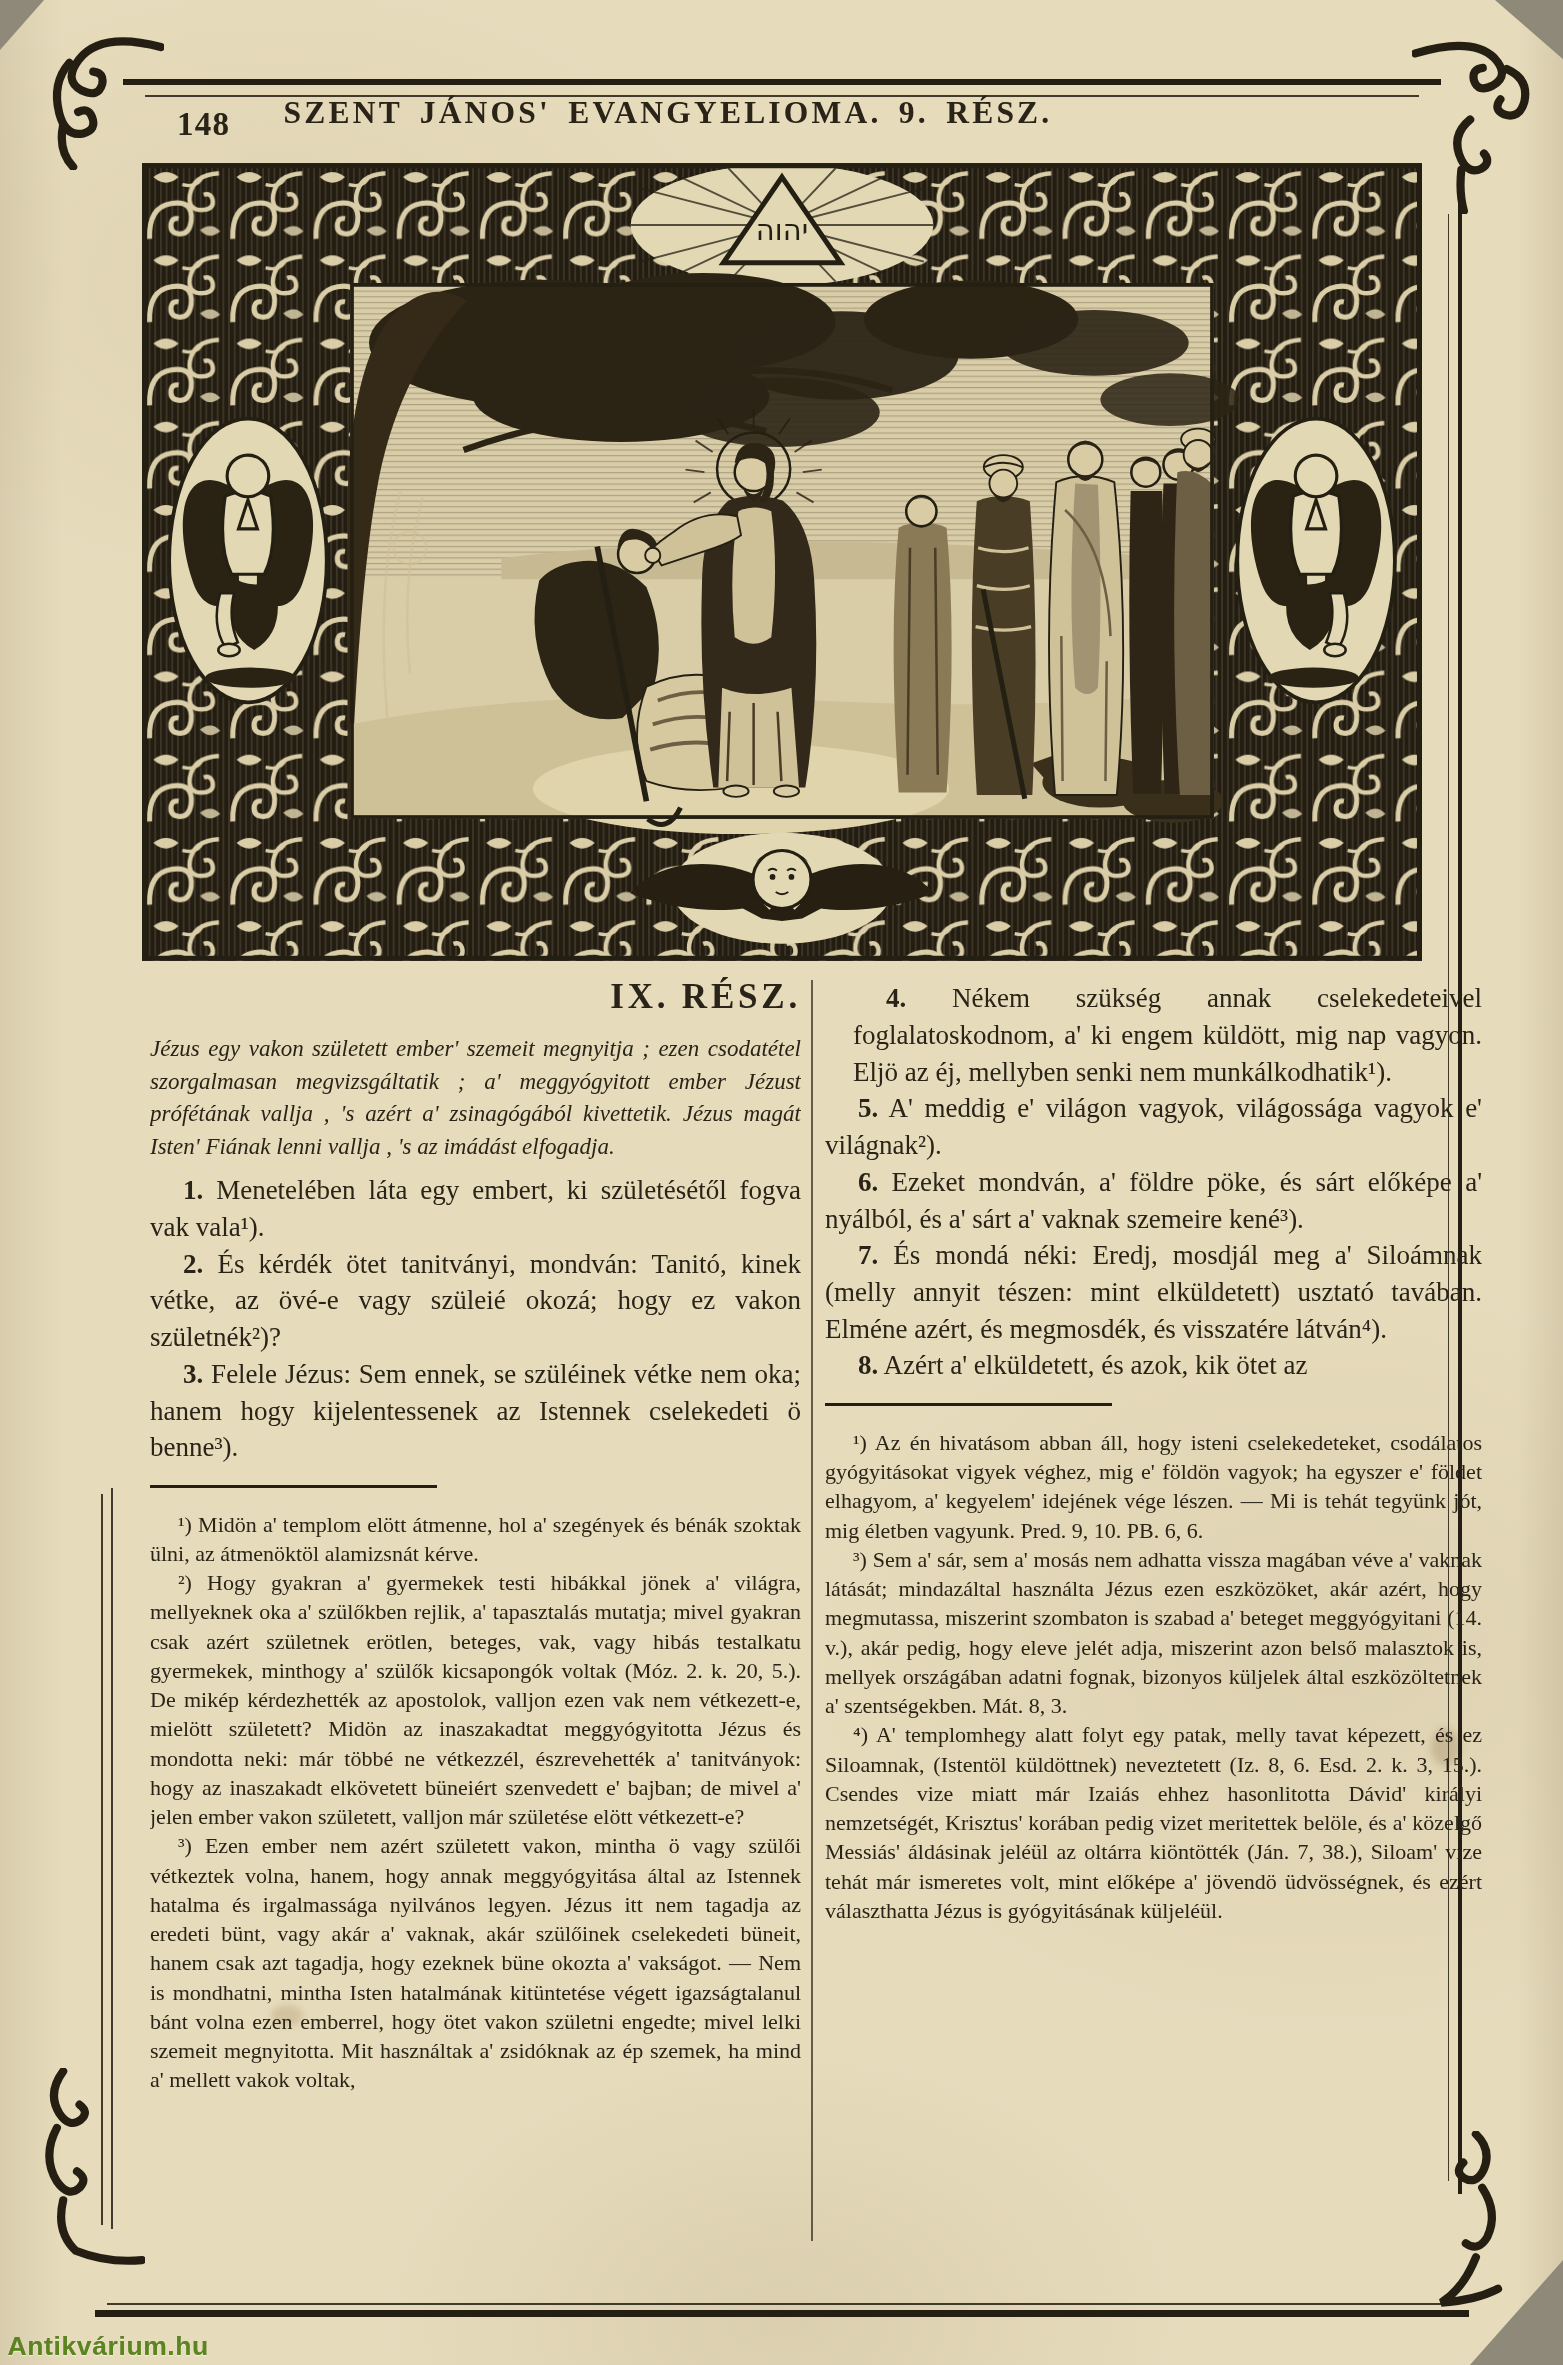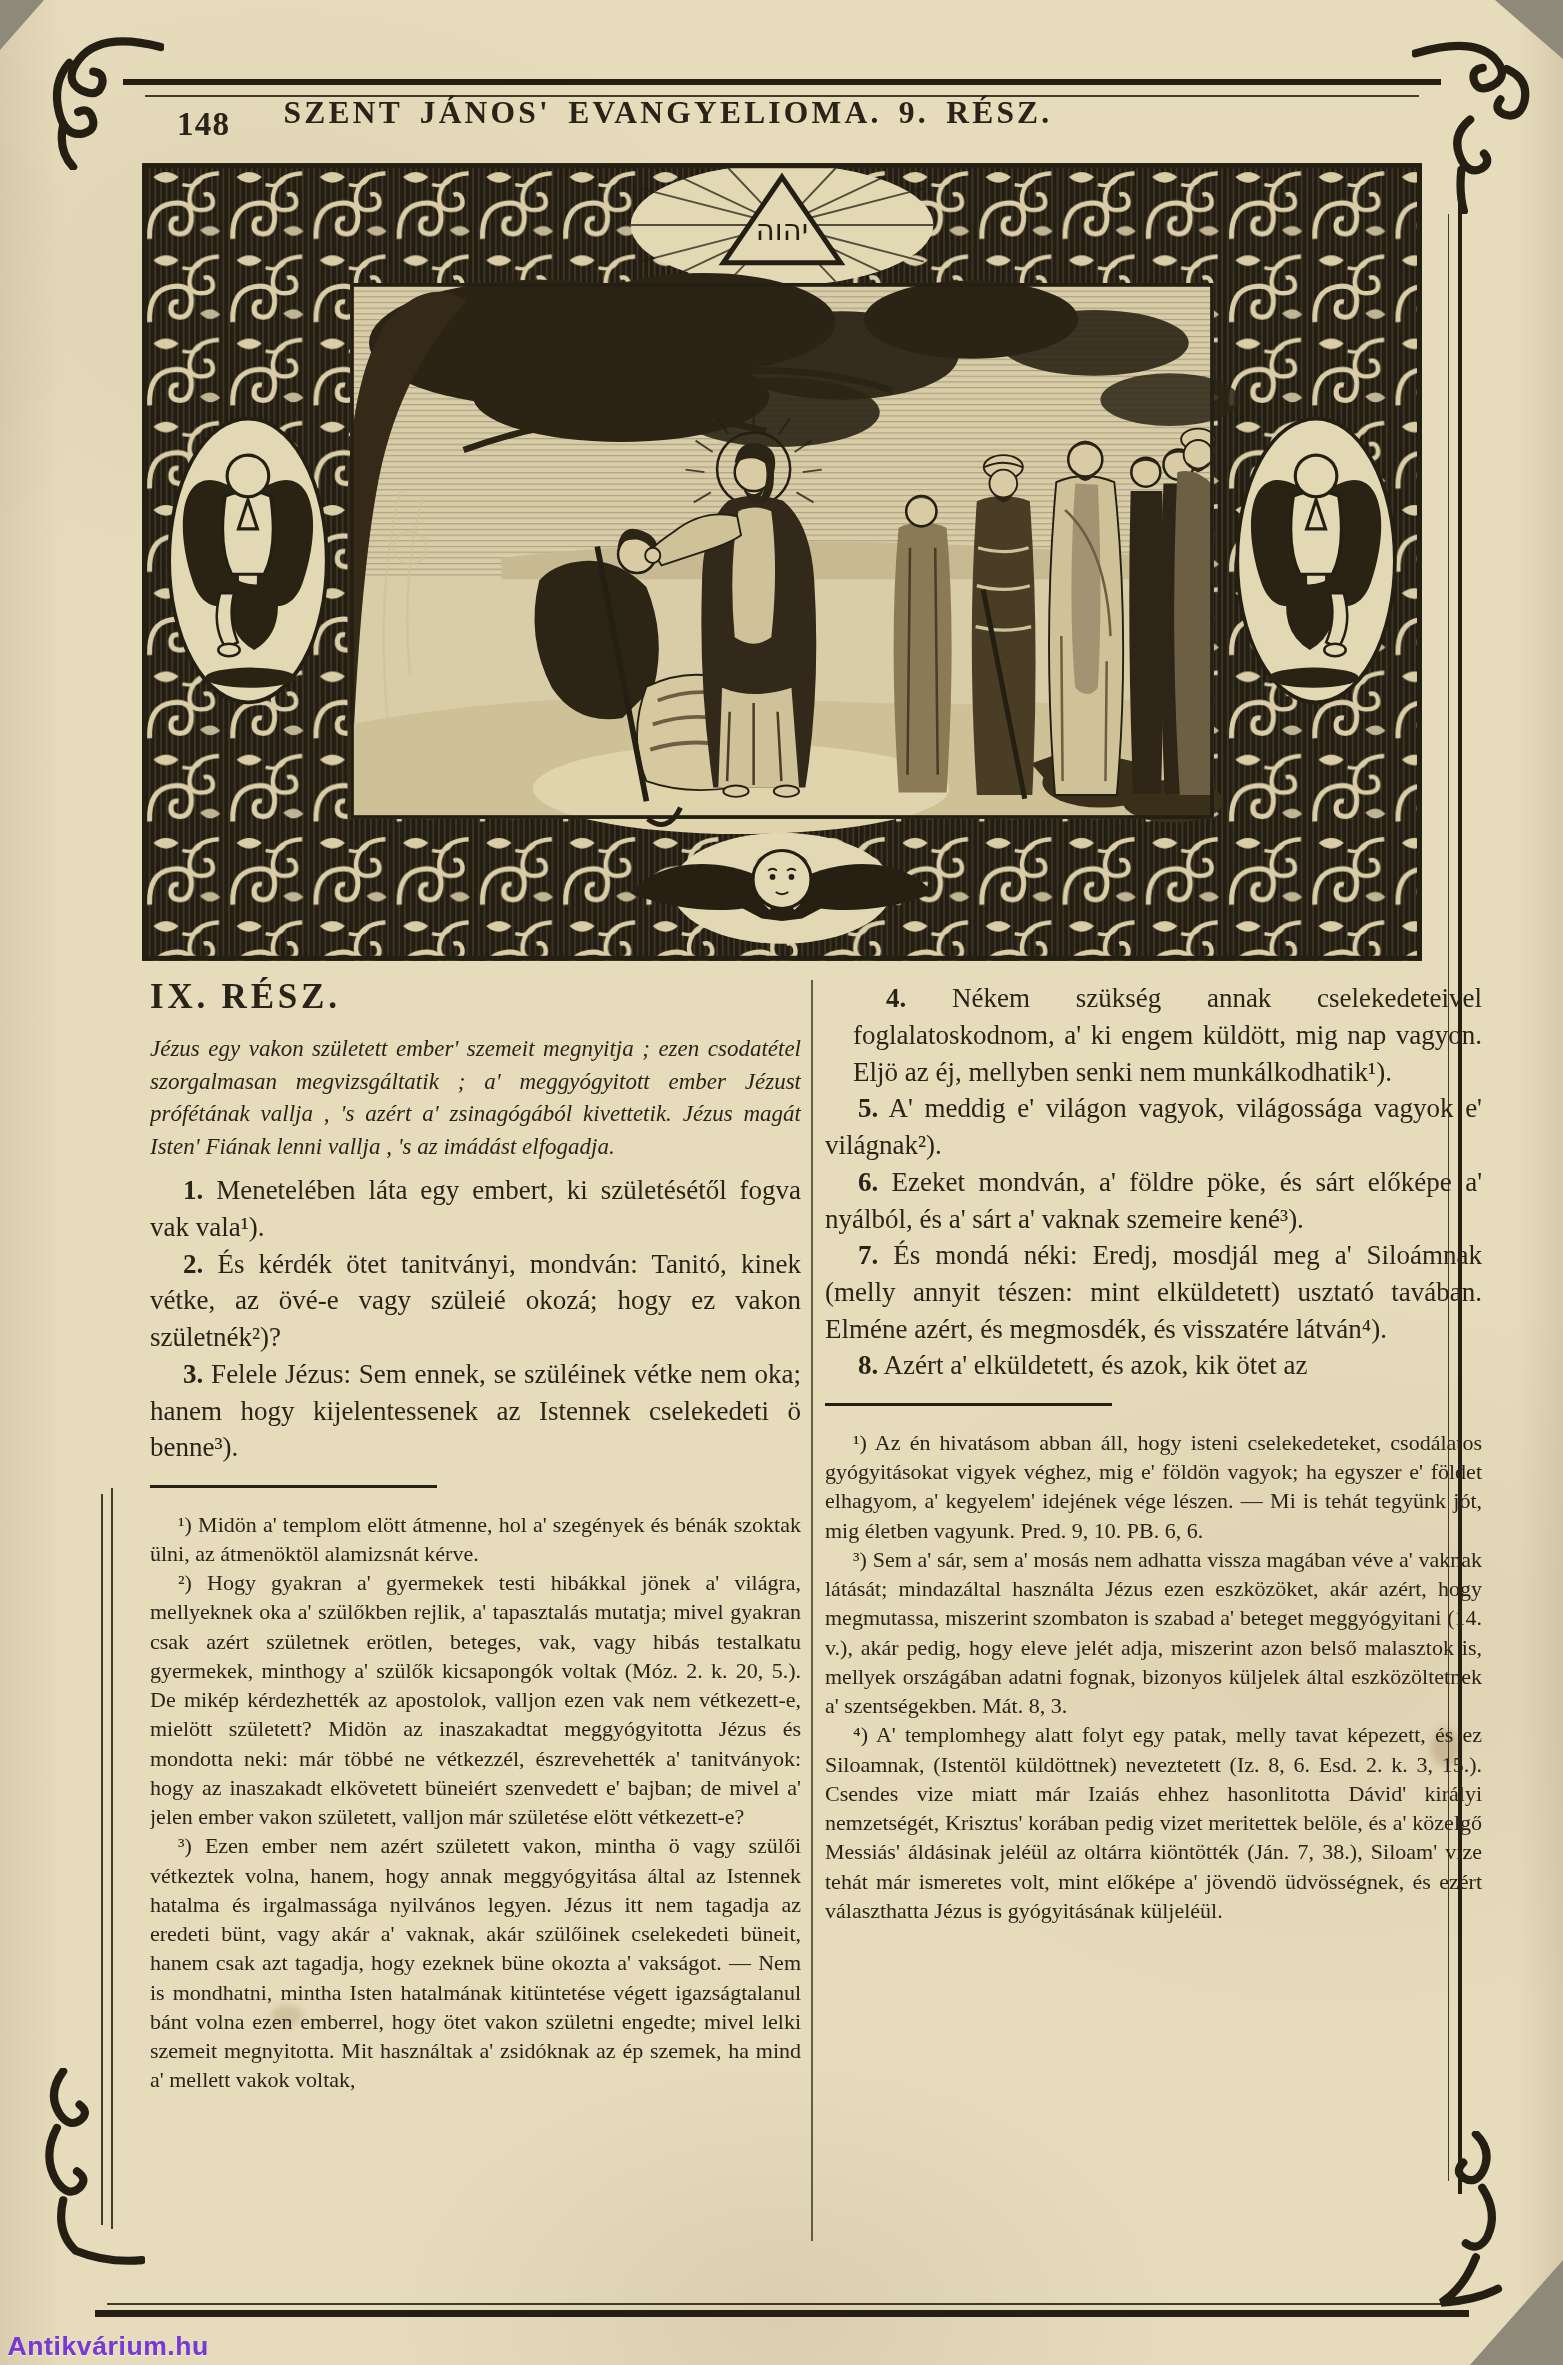--- a/index.html
+++ b/index.html
@@ -31,32 +31,32 @@
     position:absolute;left:0;top:95px;width:1336px;text-align:center;
     font-size:31.5px;font-weight:bold;letter-spacing:3.2px;word-spacing:6.3px;
   }
   
   .illustration{position:absolute;left:142px;top:163px;width:1280px;height:798px;}
   
   .col{position:absolute;top:974px;height:1330px;overflow:hidden;text-align:justify;}
   .col.left{left:150px;width:651px;}
   .col.right{left:825px;width:657px;}
   .col-divider{position:absolute;left:811px;top:980px;width:1.9px;height:1261px;background:#453c2b;opacity:.8;}
-  .section-heading{text-align:left;font-size:35px;font-weight:bold;letter-spacing:3.8px;margin:2.5px 0 16.4px 0;}
+  .section-heading{text-align:right;font-size:35px;font-weight:bold;letter-spacing:3.8px;margin:2.5px 0 16.4px 0;}
   .summary{font-style:italic;font-size:23px;line-height:1.42;margin:0 0 8.8px 0;}
   .verse{font-size:27px;line-height:1.36;margin:0;text-indent:33px;}
   .vnum{font-weight:bold;}
   .fn-sep{width:287px;height:3.2px;background:#251f13;margin:19px 0 21.4px 0;}
   .fnote{font-size:22px;line-height:1.33;margin:0;text-indent:28px;}
   .fnote.lead{text-indent:0;}
   
   .watermark{
     position:absolute;left:7.6px;bottom:3.8px;
     font-family:"Liberation Sans","DejaVu Sans",sans-serif;
-    font-size:26.5px;font-weight:bold;color:#6d28d9;opacity:.9;
+    font-size:26.5px;font-weight:bold;color:#4d7c0f;opacity:.9;
     text-shadow:0 0.6px 1.3px rgba(255,255,255,.65), 0 0 0.6px rgba(40,35,25,.5);
     letter-spacing:0.6px;
   }
   .flourish{position:absolute;pointer-events:none;}
 </style>
 </head>
 <body>
 
 <div class="paper-tone"></div>
 <div class="corner tr"></div>

